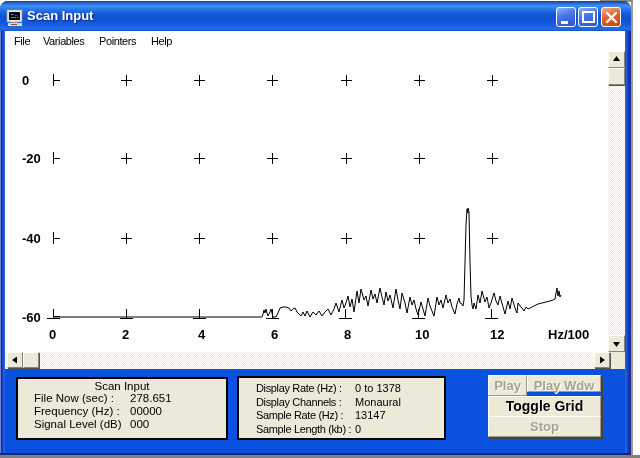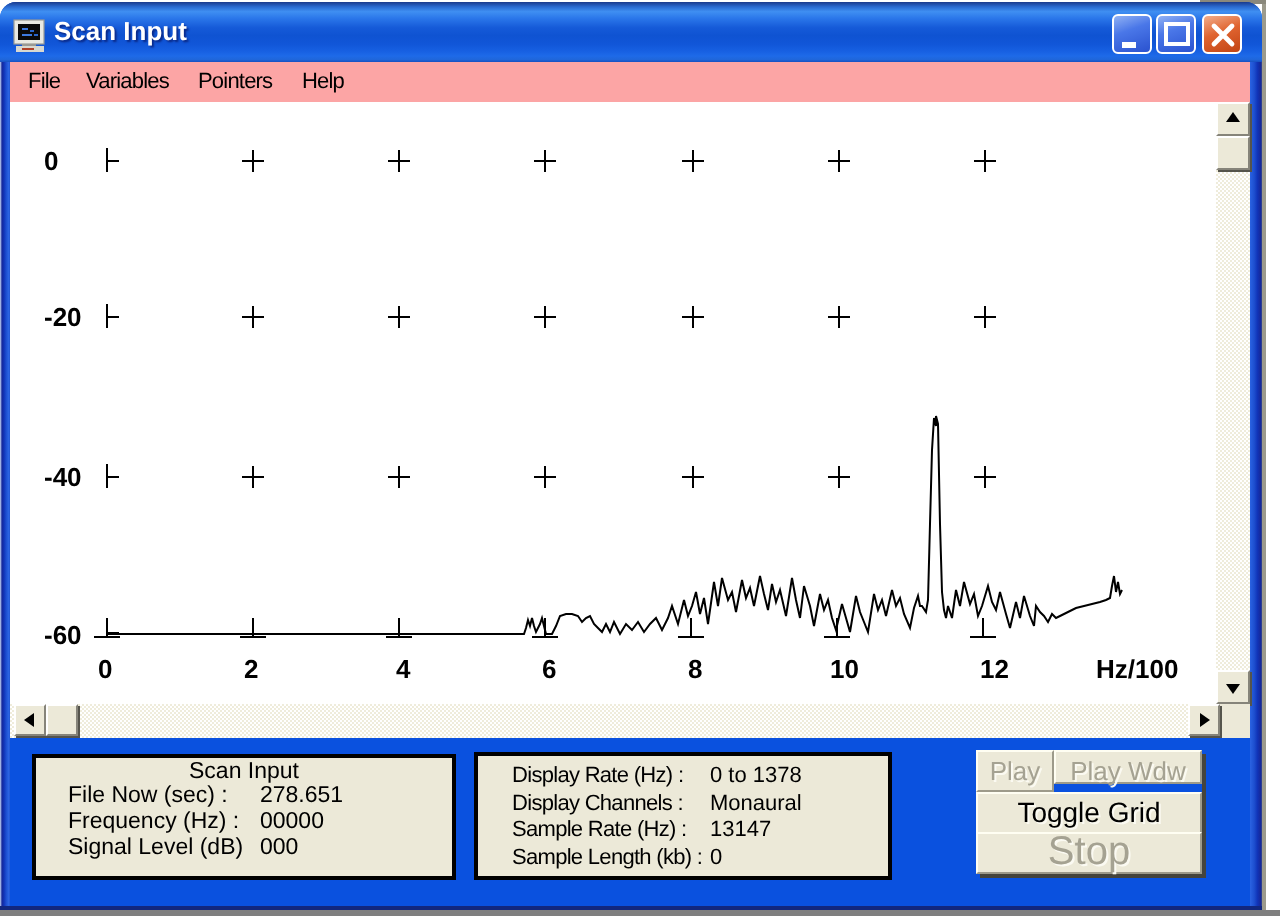--- a/index.html
+++ b/index.html
@@ -6,35 +6,35 @@
 #winshadow{position:absolute;left:631px;top:2px;width:2px;height:453px;background:#9c9a8c}
 #graybottom{position:absolute;left:0;top:455px;width:640px;height:3px;background:#7f7f7f}
 #graytr{position:absolute;left:600px;top:0;width:33px;height:2px;background:#8a887c}
 #title{position:absolute;left:0;top:0;width:631px;height:30px;border-radius:8px 8px 0 0;
 background:linear-gradient(180deg,#1a3a8c 0%,#2a6ad0 8%,#3f8ff2 16%,#2b77ea 27%,#155ad8 43%,#0f53d2 56%,#1156d8 70%,#1760e2 82%,#1e6ae8 90%,#1f66da 96%,#1750c0 100%)}
 #ttext{position:absolute;left:27px;top:7px;color:#fff;font-weight:bold;font-size:13px;text-shadow:1px 1px 1px #0a2a8a}
 .wbtn{position:absolute;top:6px;width:20px;height:20px;border-radius:3px;border:1px solid #fff;box-sizing:border-box}
 #bmin{left:556px;background:linear-gradient(160deg,#91b2f4 0%,#4a77e8 40%,#2a52cf 100%)}
 #bmax{left:578px;background:linear-gradient(160deg,#91b2f4 0%,#4a77e8 40%,#2a52cf 100%)}
 #bclose{left:601px;background:linear-gradient(160deg,#f2ad8b 0%,#e06430 45%,#c24414 100%)}
-#menubar{position:absolute;left:5px;top:30px;width:620px;height:26px;background:#fca5a5;font-size:11px;letter-spacing:-0.4px;color:#000}
+#menubar{position:absolute;left:5px;top:30px;width:620px;height:26px;background:#ffffff;font-size:11px;letter-spacing:-0.4px;color:#000}
 .mi{position:absolute;top:4px}
 #winbottom{position:absolute;left:0;top:452px;width:631px;height:2px;background:#12277e}
 #plot{position:absolute;left:5px;top:50px;width:620px;height:318px;background:#ffffff}
 
 #vsb{position:absolute;left:603px;top:0px;width:17px;height:301px;background:repeating-conic-gradient(#ffffff 0% 25%,#efecdb 0% 50%) 0 0/2px 2px}
 .sbtn{position:absolute;background:#ece9d8;border:1px solid #fff;border-right-color:#86847a;border-bottom-color:#86847a;box-shadow:1px 1px 0 #55544c;box-sizing:border-box}
 #hsb{position:absolute;left:0px;top:301px;width:620px;height:17px;background:repeating-conic-gradient(#ffffff 0% 25%,#efecdb 0% 50%) 0 0/2px 2px}
 #corner{position:absolute;left:605px;top:301px;width:15px;height:17px;background:#ece9d8}
 
 .ibox{position:absolute;background:#ece9d8;border:2px solid #000;box-sizing:border-box;font-size:12px;color:#000}
 #box1{left:16px;top:376px;width:212px;height:63px}
 #box2{left:237px;top:375px;width:209px;height:64px}
 .bl{position:absolute;white-space:pre}
-.btn{position:absolute;background:#ece9d8;border:1px solid #9d9a8a;border-top-color:#fffef2;border-left-color:#fffef2;box-sizing:border-box;text-align:center;font-weight:normal;font-size:13px;color:#a5a292;text-shadow:1px 1px 0 #fbfaf2}
+.btn{position:absolute;background:#ece9d8;border:1px solid #9d9a8a;border-top-color:#fffef2;border-left-color:#fffef2;box-sizing:border-box;text-align:center;font-weight:bold;font-size:13px;color:#a5a292;text-shadow:1px 1px 0 #fbfaf2}
 </style></head>
 <body>
 <div id="graybottom"></div>
 <div id="graytr"></div>
 <div id="winshadow"></div>
 <div id="win">
  <div id="winbottom"></div>
  <div style="position:absolute;left:0;top:29px;width:5px;height:423px;background:linear-gradient(90deg,#cfe0fa 0%,#16289a 20%,#1134b8 40%,#1d4fd0 62%,#2b63e2 85%,#2458d2 100%)"></div>
  <div style="position:absolute;left:625px;top:29px;width:6px;height:423px;background:linear-gradient(90deg,#2b63e2 0%,#1d4fd0 35%,#1134b8 62%,#16289a 88%,#3a4a8a 100%)"></div>
  <div id="title">
@@ -156,15 +156,15 @@
       <div class="bl" style="left:116px;top:18px;letter-spacing:0">Monaural</div>
    <div class="bl" style="left:17px;top:31px">Sample Rate (Hz) :</div>
       <div class="bl" style="left:116px;top:31px;letter-spacing:0">13147</div>
    <div class="bl" style="left:17px;top:45px">Sample Length (kb) :</div>
       <div class="bl" style="left:116px;top:45px;letter-spacing:0">0</div>
  </div>
  <div id="btnblock" style="position:absolute;left:488px;top:374px;width:113px;height:62px;box-shadow:2px 2px 0 #45443c">
  <div class="btn" style="left:0;top:0;width:39px;height:21px;line-height:19px">Play</div>
  <div class="btn" style="left:39px;top:0;width:74px;height:17px;line-height:19px">Play Wdw</div>
  <div class="btn" style="left:0;top:21px;width:113px;height:32px;line-height:18px;color:#000;font-size:14px">Toggle Grid</div>
- <div class="btn" style="left:0;top:41px;width:113px;height:21px;line-height:19px;font-size:20px">Stop</div>
+ <div class="btn" style="left:0;top:41px;width:113px;height:21px;line-height:19px;font-size:13px">Stop</div>
  </div>
 </div>
 
 </body></html>

